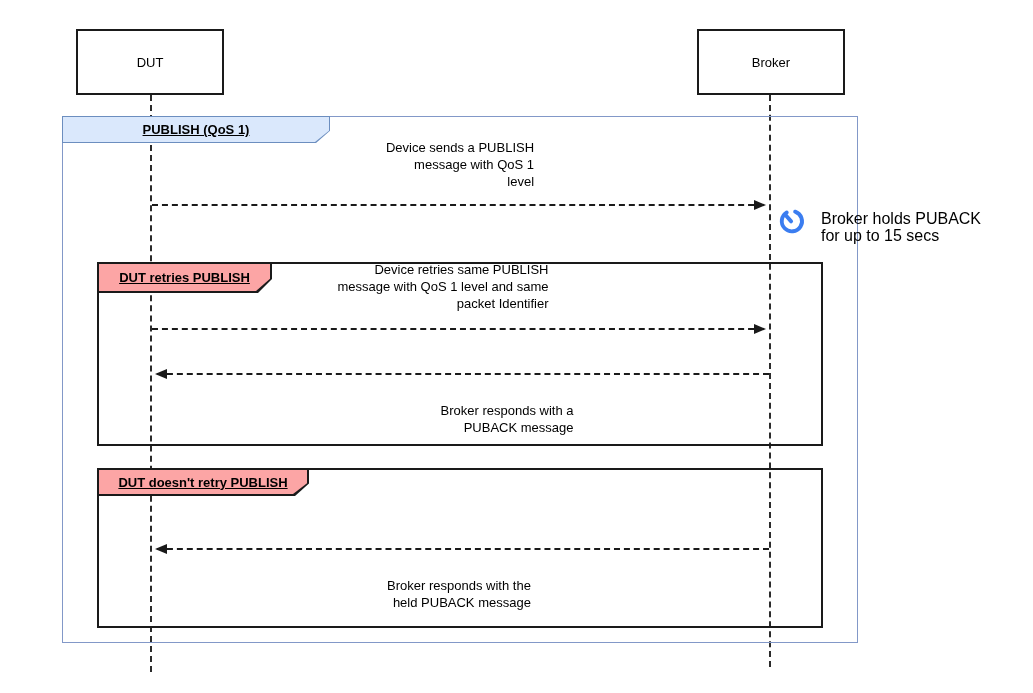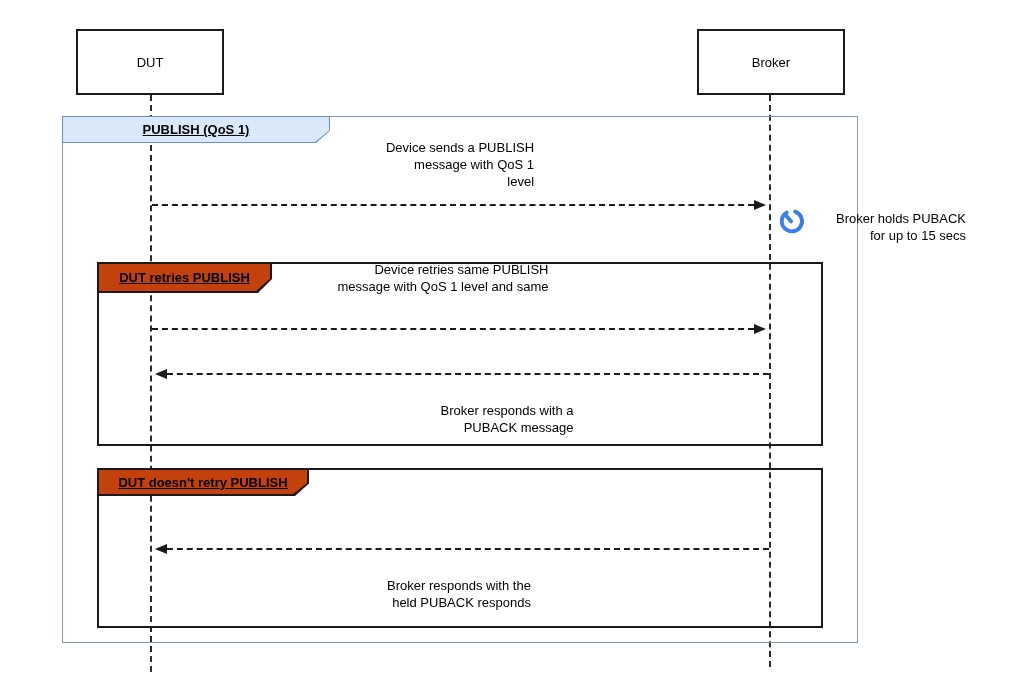--- a/index.html
+++ b/index.html
@@ -24,38 +24,38 @@
   
   .tab{position:absolute;}
   .tab,.tab-inner{clip-path:polygon(0 0,100% 0,100% 55%,calc(100% - 14px) 100%,0 100%);text-decoration:underline;}
   .tab-inner{
     position:absolute;display:flex;align-items:center;justify-content:center;
     font-weight:700;font-size:13px;white-space:nowrap;
   }
   .tab.frame-title{left:62px;top:116px;width:268px;height:27px;background:var(--frame-title-border,#6c8ebf);}
   .tab.frame-title .tab-inner{inset:1px;background:var(--frame-title-fill,#dae8fc);}
   .tab.fragment-title{background:#1a1a1a;}
-  .tab.fragment-title .tab-inner{inset:2px;background:#c2410c;}
+  .tab.fragment-title .tab-inner{inset:2px;background:#fca5a5;}
   
   .fragment{
     position:absolute;border:2px solid #1a1a1a;box-sizing:border-box;background:transparent;
   }
   
   .msg{
     position:absolute;font-size:13px;line-height:17px;text-align:right;transform:translateX(-50%);
     white-space:nowrap;
   }
   
   .arrow{position:absolute;height:0;border-top:2px dashed #1a1a1a;}
   .arrow .head{position:absolute;width:0;height:0;top:-6px;}
   .arrow .head.right{right:-2px;border-left:12px solid #1a1a1a;border-top:5px solid transparent;border-bottom:5px solid transparent;}
   .arrow .head.left{left:-2px;border-right:12px solid #1a1a1a;border-top:5px solid transparent;border-bottom:5px solid transparent;}
   
   .note-icon{position:absolute;left:776px;top:206px;width:30px;height:30px;}
-  .note-text{position:absolute;left:901px;top:210px;transform:translateX(-50%);font-size:13px;line-height:17px;text-align:right;white-space:nowrap;}
+  .note-text{position:absolute;left:901px;top:210px;transform:translateX(-50%);font-size:16px;line-height:17px;text-align:left;white-space:nowrap;}
 </style>
 </head>
 <body>
 
 <div id="canvas">
 
   <div class="lifeline" style="left:150px;top:95px;height:577px;"></div>
   <div class="lifeline" style="left:769px;top:95px;height:572px;"></div>
 
   <div class="actor" style="left:697px;top:29px;">
@@ -90,20 +90,21 @@
   </div>
 
   <div class="fragment" style="left:97px;top:262px;width:726px;height:184px;"></div>
   <div class="tab fragment-title" style="left:97px;top:262px;width:175px;height:31px;">
     <div class="tab-inner">DUT retries PUBLISH</div>
   </div>
 
   <div class="msg" style="left:443px;top:261px;">
     <div>Device retries same PUBLISH</div>
     <div>message with QoS 1 level and same</div>
+    <div>packet Identifier</div>
   </div>
 
   <div class="arrow" style="left:152px;top:328px;width:612px;">
     <span class="head right"></span>
   </div>
 
   <div class="arrow" style="left:157px;top:373px;width:612px;">
     <span class="head left"></span>
   </div>
 
@@ -116,16 +117,16 @@
   <div class="tab fragment-title" style="left:97px;top:468px;width:212px;height:28px;">
     <div class="tab-inner">DUT doesn't retry PUBLISH</div>
   </div>
 
   <div class="arrow" style="left:157px;top:548px;width:612px;">
     <span class="head left"></span>
   </div>
 
   <div class="msg" style="left:459px;top:577px;">
     <div>Broker responds with the</div>
-    <div>held PUBACK responds</div>
+    <div>held PUBACK message</div>
   </div>
 
 </div>
 
 </body></html>

